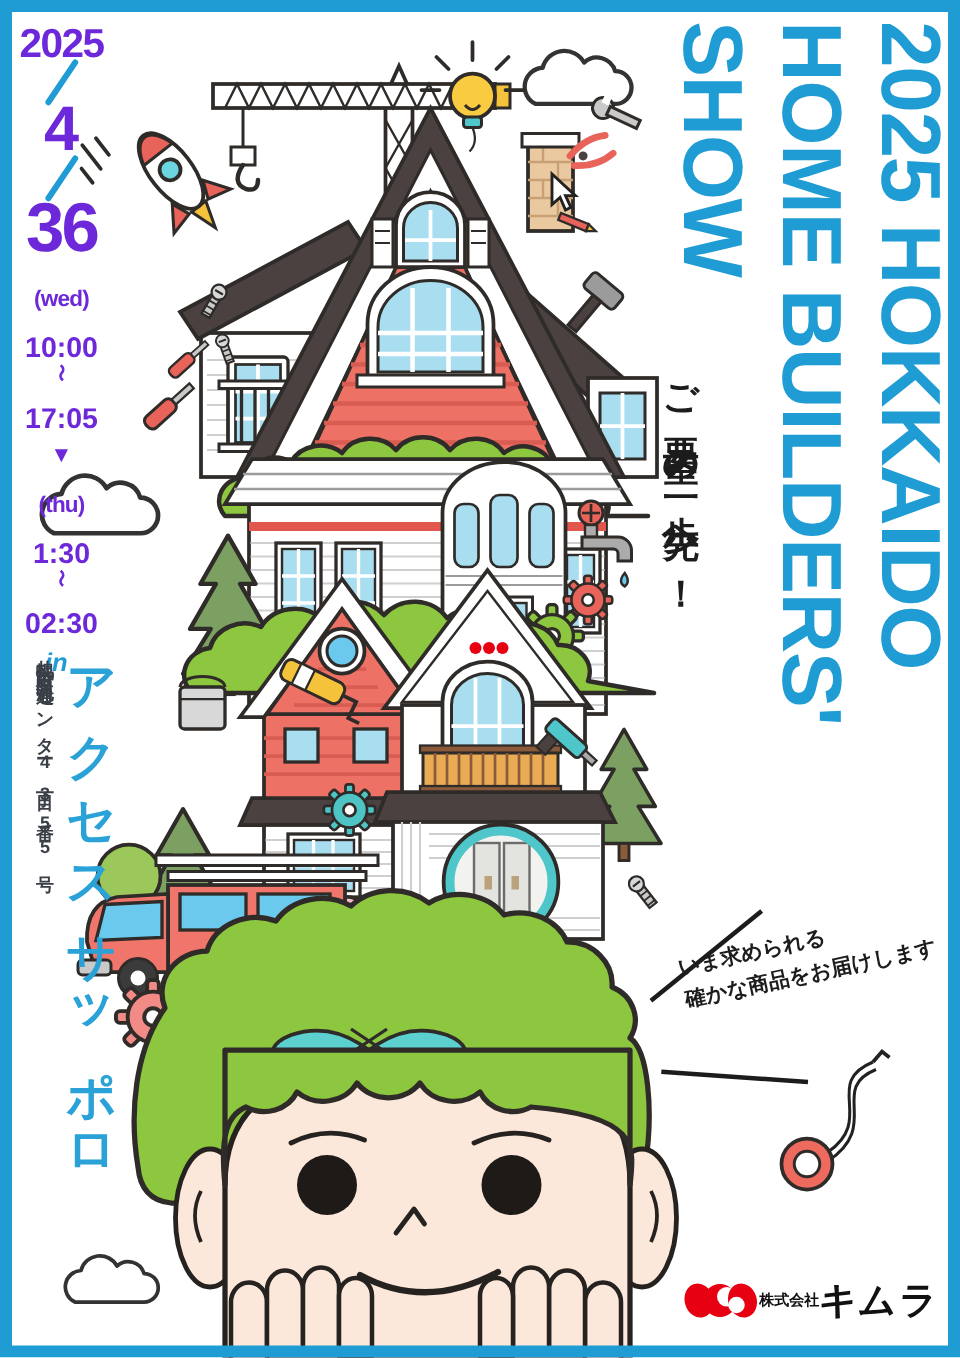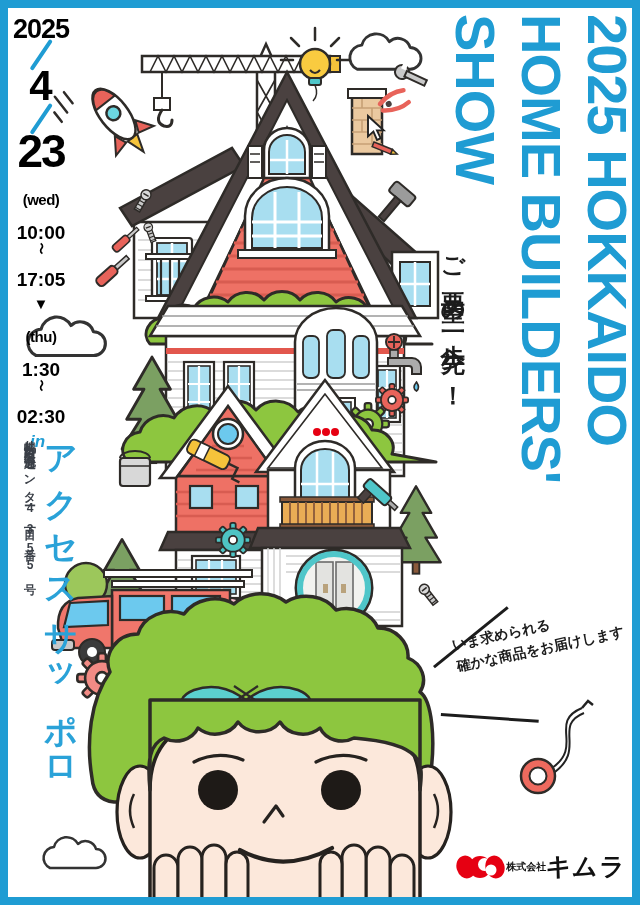--- a/index.html
+++ b/index.html
@@ -4,21 +4,21 @@
 <style>
   html,body{margin:0;padding:0;}
   body{width:640px;height:905px;position:relative;background:#fff;overflow:hidden;
        font-family:"Liberation Sans","DejaVu Sans",sans-serif;}
   .poster{position:absolute;inset:0;}
   .frame{position:absolute;inset:0;border:8px solid #1F9CD3;z-index:50;pointer-events:none;}
   .illu{position:absolute;left:0;top:0;z-index:1;}
 
   
   .date-col{position:absolute;left:12px;top:16px;width:58px;text-align:center;
-            color:#000000;font-weight:bold;z-index:10;line-height:1;}
+            color:#6d28d9;font-weight:bold;z-index:10;line-height:1;}
   .yr{font-size:27px;letter-spacing:-1px;}
   .slash{width:36px;height:3.5px;background:#1F9CD3;border-radius:2px;transform:rotate(-56deg);margin:10px auto 8px;}
   .mo{font-size:42px;}
   .dd{font-size:46px;letter-spacing:-2px;margin-top:2px;}
   .dow{font-size:15px;margin-top:18px;letter-spacing:-0.5px;}
   .tm{font-size:19px;margin-top:16px;}
   .tl{display:block;font-size:12px;height:11px;transform:rotate(90deg);margin:1px 0;}
   .arrow{font-size:15px;margin:7px 0 3px;}
 
   
@@ -412,21 +412,21 @@
   </g>
 </svg>
 
 <div class="frame"></div>
 
 <div class="date-col">
   <div class="yr">2025</div>
   <div class="slash"></div>
   <div class="mo">4</div>
   <div class="slash"></div>
-  <div class="dd">23</div>
+  <div class="dd">36</div>
   <div class="dow">(wed)</div>
   <div class="tm">10:00</div>
   <span class="tl">〜</span>
   <div class="tm">17:05</div>
   <div class="arrow">▼</div>
   <div class="dow">(thu)</div>
   <div class="tm">1:30</div>
   <span class="tl">〜</span>
   <div class="tm">02:30</div>
 </div>

